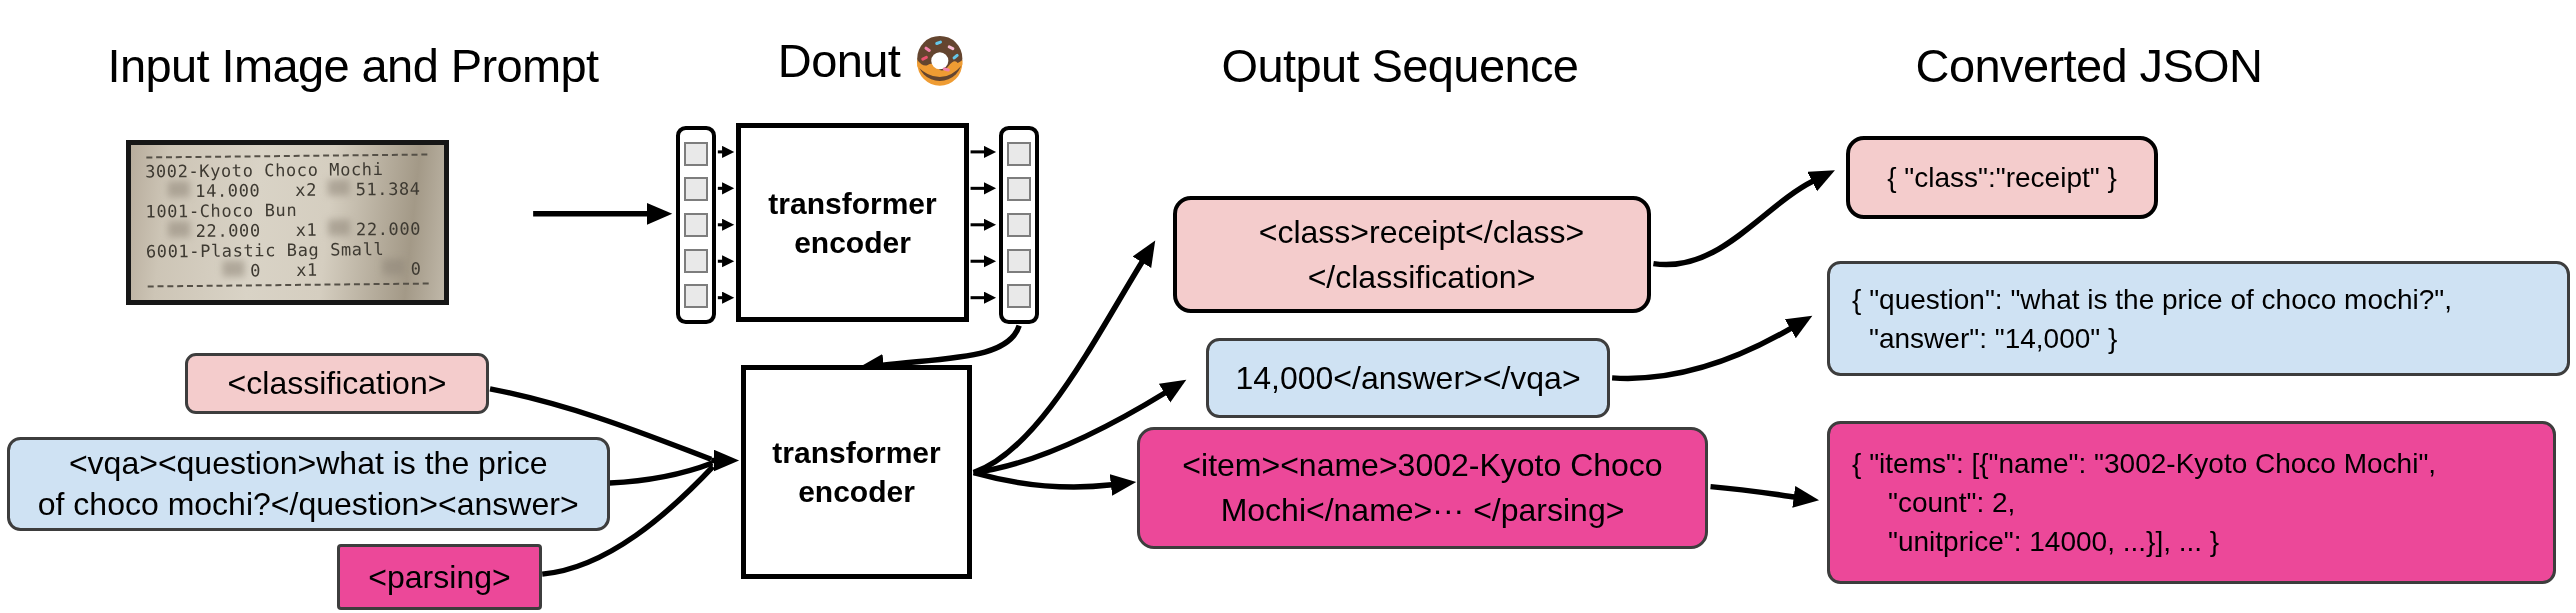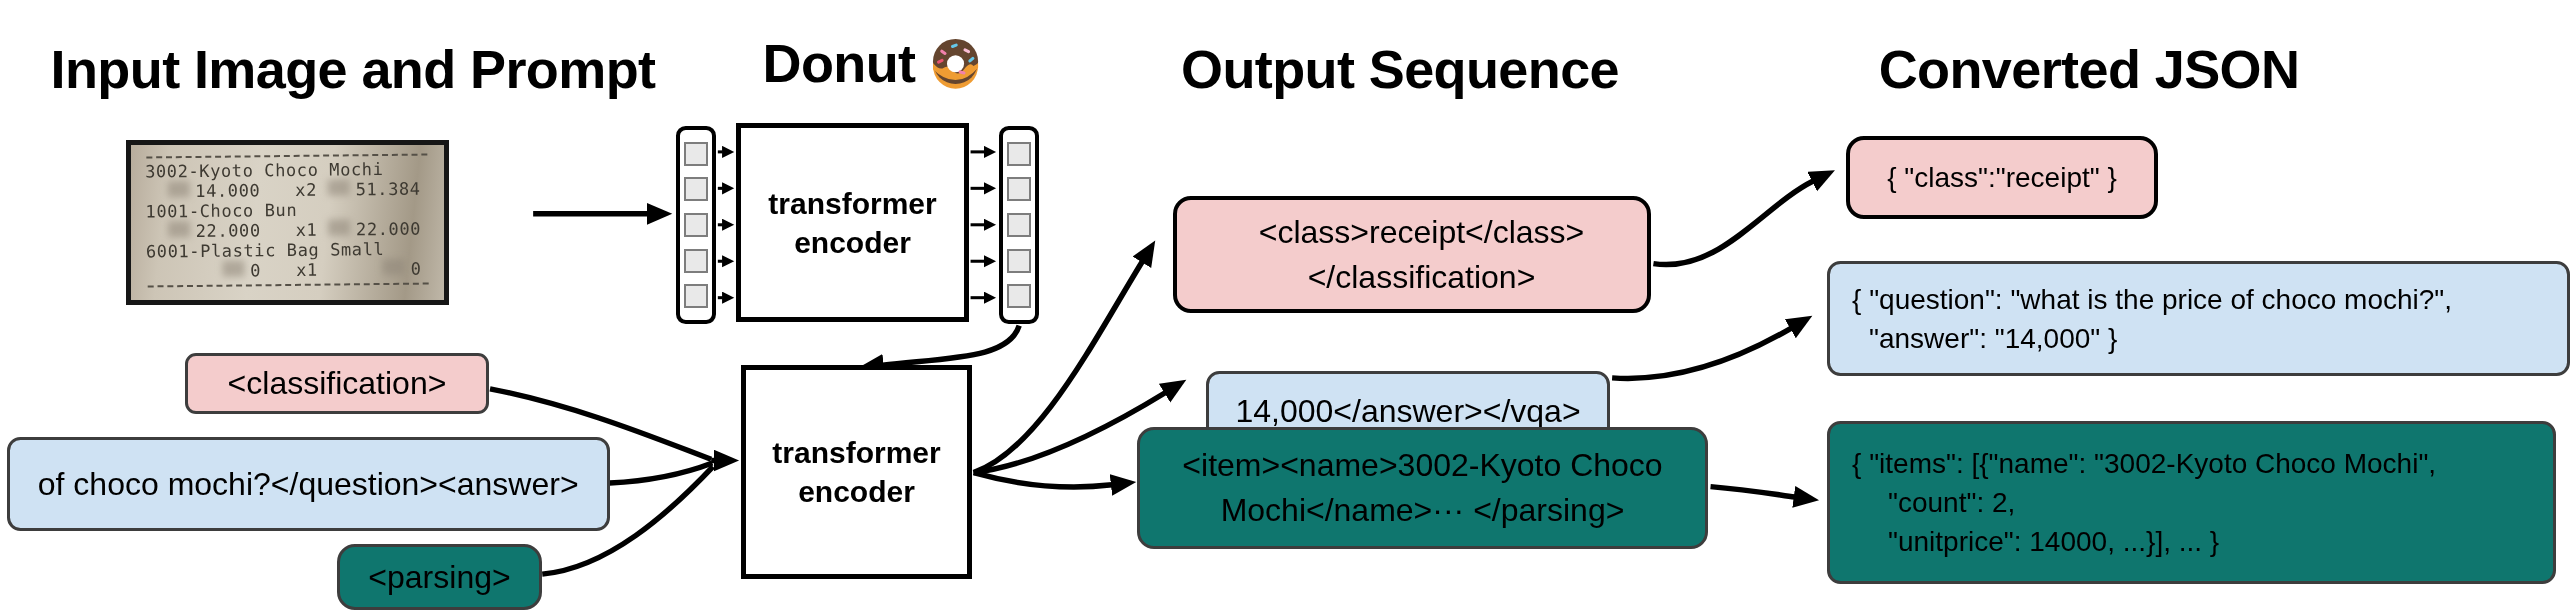--- a/index.html
+++ b/index.html
@@ -1,20 +1,20 @@
 <!DOCTYPE html>
 <html style="font-size:9.7px"><head>
 <meta charset="utf-8">
 <style>
   html,body{margin:0;padding:0;background:#fff;}
   .stage{position:relative;width:2576px;height:613px;background:#ffffff;overflow:hidden;
          font-family:"Liberation Sans","DejaVu Sans",sans-serif;color:#000;}
 
   
-  .hdr{position:absolute;transform:translateX(-50%);font-size:54px;font-weight:bold;
+  .hdr{position:absolute;transform:translateX(-50%);font-size:47px;font-weight:normal;
        white-space:nowrap;letter-spacing:-0.6px;}
   .hdr-donut{display:flex;align-items:center;gap:12px;}
 
   
   .receipt{position:absolute;left:126px;top:140px;width:323px;height:165px;box-sizing:border-box;
            border:5.5px solid #161616;
            background:linear-gradient(96deg,#b7ac9c 0%,#cdc5b6 12%,#d9d3c6 40%,#d5cec0 62%,#a39987 88%,#bfb7a8 100%);
            font-family:"DejaVu Sans Mono","Liberation Mono",monospace;color:#3e3a32;overflow:hidden;}
   .r-inner{padding:6px 14.6px 3.6px 14.6px;transform:rotate(-0.6deg);}
   .r-dash{border-top:2.4px dashed #555047;margin:3.6px 1.2px;}
@@ -35,21 +35,21 @@
   
   .block{position:absolute;box-sizing:border-box;border:5.5px solid #000;background:#fff;
          display:flex;flex-direction:column;justify-content:center;align-items:center;
          font-size:30px;font-weight:bold;line-height:39px;text-align:center;}
 
   
   .box{position:absolute;box-sizing:border-box;display:flex;flex-direction:column;
        justify-content:center;align-items:center;text-align:center;font-size:32px;line-height:43px;}
   .pink{background:#f4cccc;}
   .blue{background:#cfe2f3;}
-  .green{background:#0f766e;}
+  .green{background:#ec4899;}
   .bd-dark{border:3.6px solid #3d3d3d;border-radius:13.4px;}
   .bd-black{border:4.9px solid #000;border-radius:18px;}
   .jsonbox{align-items:flex-start;text-align:left;font-size:28px;line-height:39px;padding-left:22px;}
   .indent1{padding-left:17px;}
   .indent2{padding-left:36px;}
   .nowrap{white-space:nowrap;}
 
   
   .wires{position:absolute;left:0;top:0;width:2576px;height:613px;pointer-events:none;}
   .wires path.w{fill:none;stroke:#000;stroke-width:9;}
@@ -175,33 +175,34 @@
   <div class="block" style="left:741px;top:365px;width:231px;height:214px;">
     <div>transformer</div>
     <div>encoder</div>
   </div>
 
   <div class="box pink bd-dark" style="left:185px;top:353px;width:304px;height:61px;border-radius:11px;">
     <div class="nowrap">&lt;classification&gt;</div>
   </div>
 
   <div class="box blue bd-dark" style="left:6.7px;top:437px;width:603px;height:94px;line-height:41px;">
+    <div class="nowrap">&lt;vqa&gt;&lt;question&gt;what is the price</div>
     <div class="nowrap">of choco mochi?&lt;/question&gt;&lt;answer&gt;</div>
   </div>
 
-  <div class="box green bd-dark" style="left:337px;top:544px;width:205px;height:66px;border-radius:18px;">
+  <div class="box green bd-dark" style="left:337px;top:544px;width:205px;height:66px;border-radius:4px;">
     <div class="nowrap">&lt;parsing&gt;</div>
   </div>
 
   <div class="box pink bd-black" style="left:1173px;top:196px;width:478px;height:117px;line-height:45px;padding-left:19px;">
     <div class="nowrap">&lt;class&gt;receipt&lt;/class&gt;</div>
     <div class="nowrap">&lt;/classification&gt;</div>
   </div>
 
-  <div class="box blue bd-dark" style="left:1206px;top:338px;width:404px;height:80px;margin-top:33px;">
+  <div class="box blue bd-dark" style="left:1206px;top:338px;width:404px;height:80px;">
     <div class="nowrap">14,000&lt;/answer&gt;&lt;/vqa&gt;</div>
   </div>
 
   <div class="box green bd-dark" style="left:1137px;top:427px;width:571px;height:122px;line-height:45px;border-radius:17px;">
     <div class="nowrap">&lt;item&gt;&lt;name&gt;3002-Kyoto Choco</div>
     <div class="nowrap">Mochi&lt;/name&gt;··· &lt;/parsing&gt;</div>
   </div>
 
   <div class="box pink bd-black" style="left:1846px;top:136px;width:312px;height:83px;font-size:28px;">
     <div class="nowrap">{ "class":"receipt" }</div>

